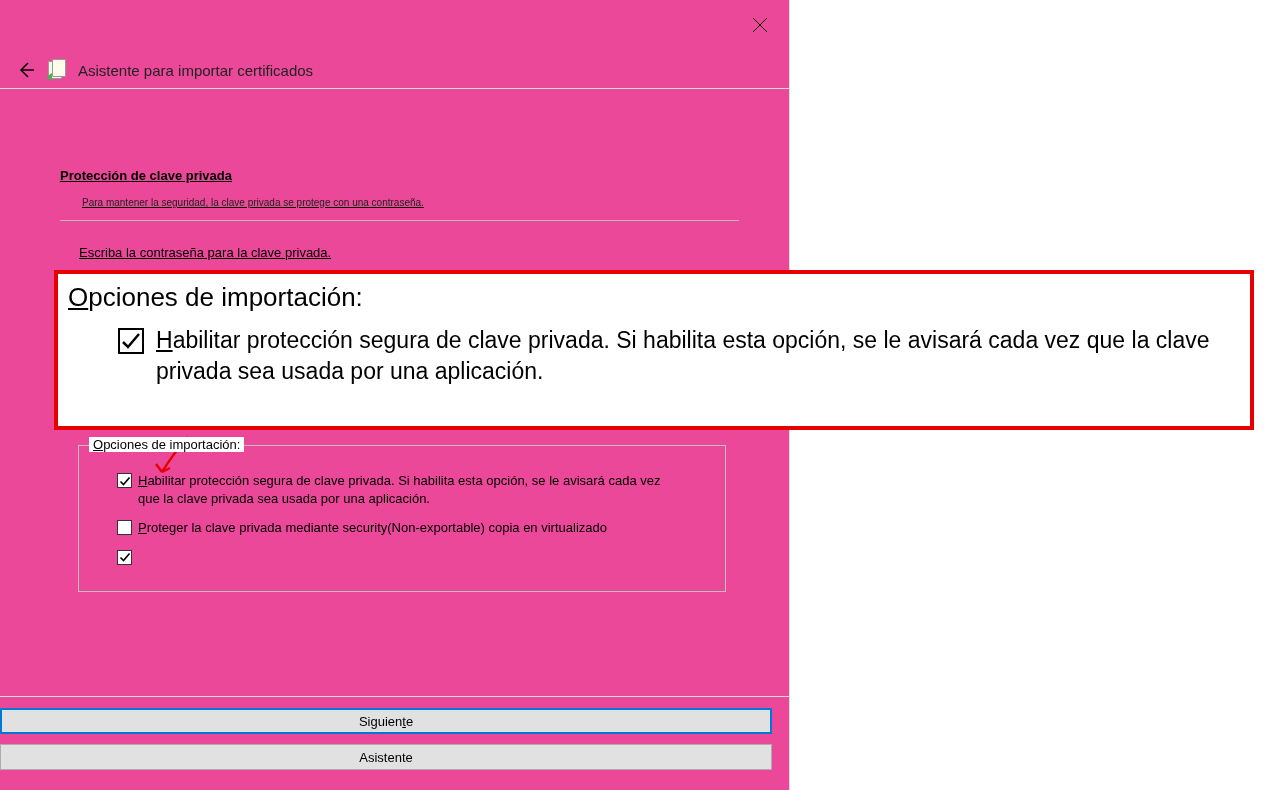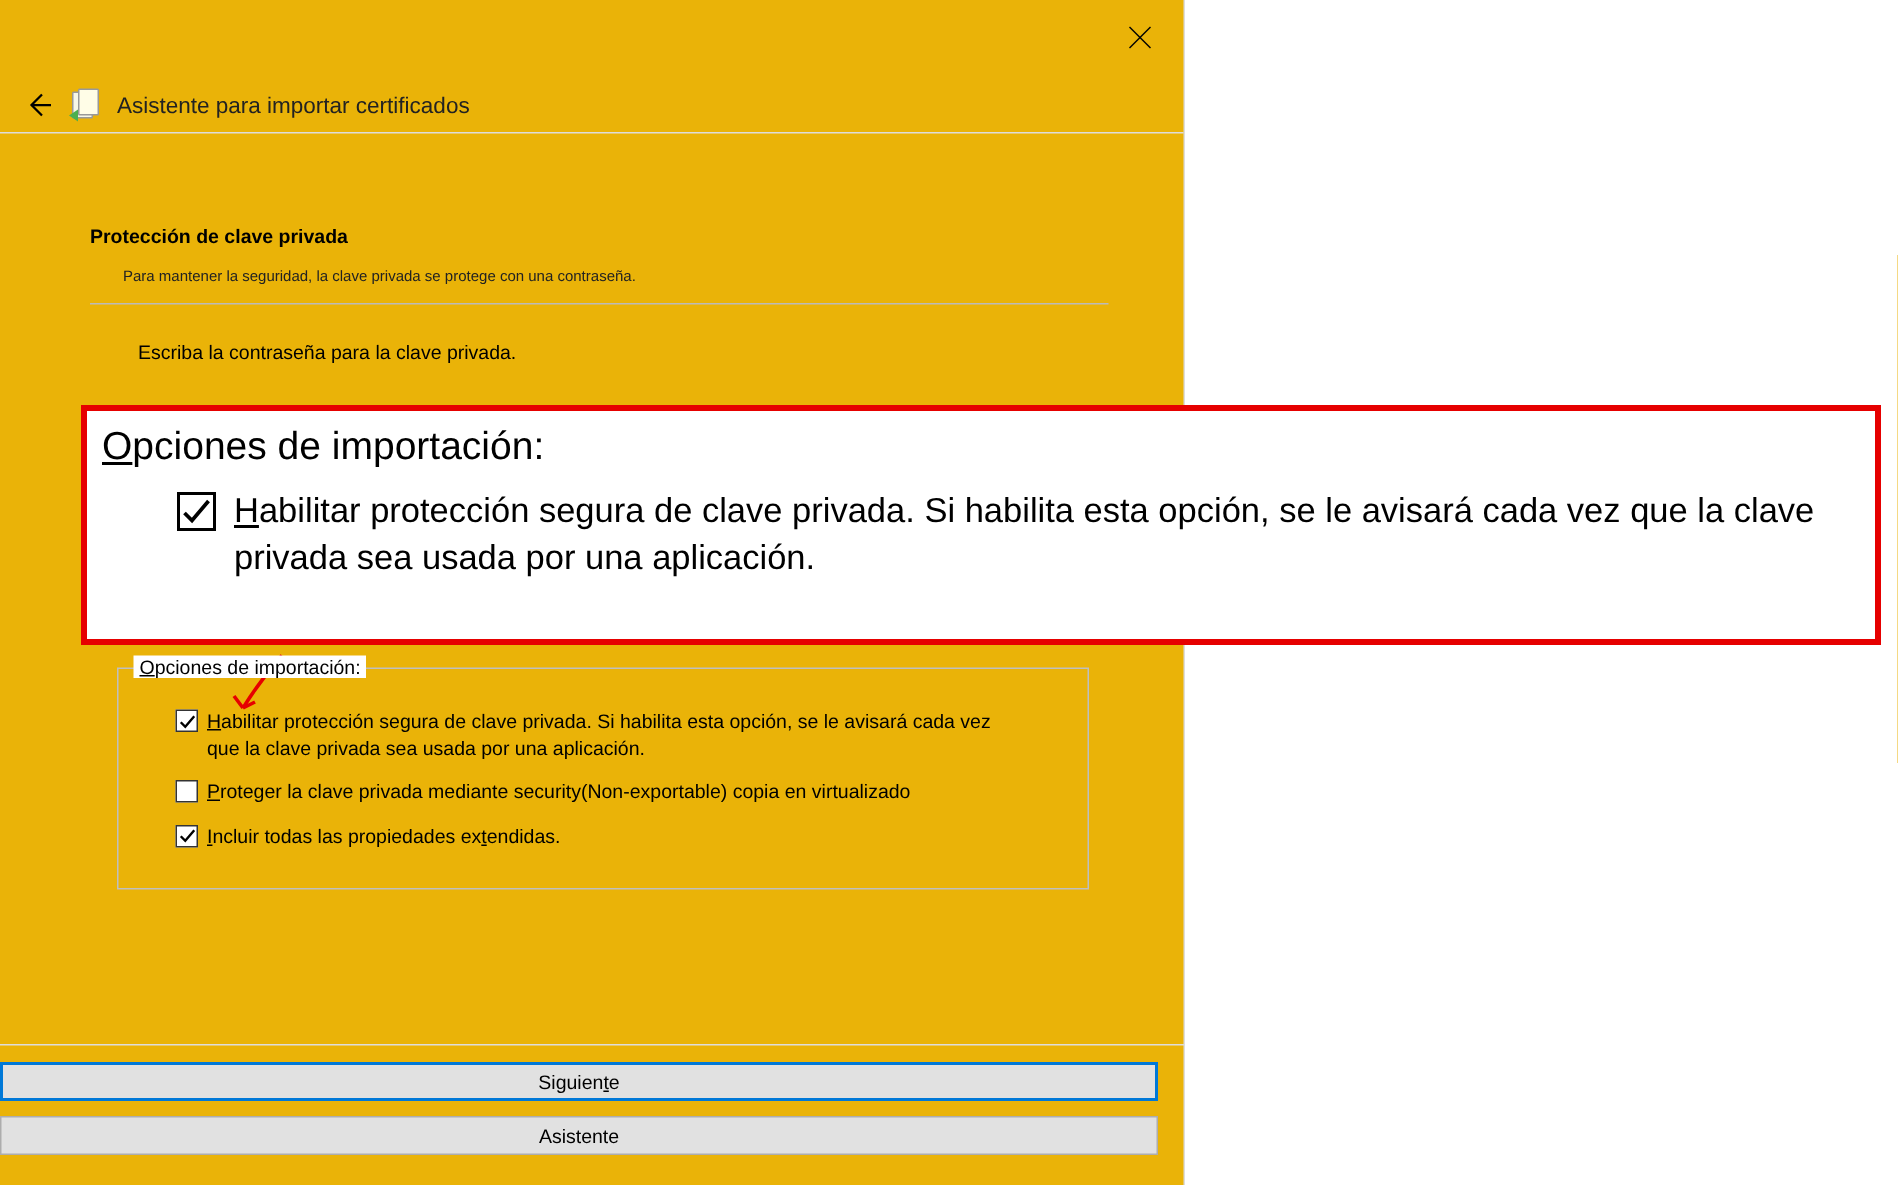--- a/index.html
+++ b/index.html
@@ -14,21 +14,21 @@
     height: 790px;
     overflow: hidden;
     position: relative;
   }
   .dialog {
     position: absolute;
     left: 0;
     top: 0;
     width: 790px;
     height: 790px;
-    background: #eab308;
+    background: #ec4899;
     border-right: 1px solid #ddd;
   }
   .close-icon {
     position: absolute;
     top: 16px;
     right: 20px;
     width: 18px;
     height: 18px;
     cursor: pointer;
   }
@@ -88,44 +88,45 @@
     border-right: 6px solid #4CAF50;
     border-top: 4px solid transparent;
     border-bottom: 4px solid transparent;
   }
   .title-text {
     font-size: 15px;
     color: #222;
   }
   .content {
     position: absolute;
-    top: 150px;
+    top: 168px;
     left: 60px;
     right: 50px;
+    text-decoration: underline;
   }
   .section-title {
     font-weight: 600;
     font-size: 13px;
     margin-bottom: 14px;
   }
   .section-desc {
     font-size: 10px;
     color: #222;
     margin-left: 22px;
     margin-bottom: 12px;
   }
   .hr {
     border: none;
     border-top: 1px solid #bbb;
     margin: 8px 0 24px 0;
   }
   .truncated-text {
     font-size: 13px;
     color: #000;
-    margin-left: 32px;
+    margin-left: 19px;
   }
 
   
   .zoom-box {
     position: absolute;
     top: 270px;
     left: 54px;
     width: 1200px;
     height: 160px;
     border: 4px solid #e60000;
@@ -324,23 +325,20 @@
         <span class="ul">P</span><span>roteger la clave privada mediante security(Non-exportable) copia en virtualizado</span>
       </div>
     </div>
 
     <div class="option-row">
       <div class="checkbox">
         <svg viewBox="0 0 12 12">
             <path d="M1.5 6.5 L4.5 9.5 L10.5 2.5" fill="none" stroke="#000" stroke-width="1.6"></path>
           </svg>
       </div>
-      <div class="option-text">
-        <span class="ul">I</span><span>ncluir todas las propiedades ex</span><span class="ul">t</span><span>endidas.</span>
-      </div>
     </div>
   </div>
 
   <div class="footer">
     <div class="btn primary">
       <span>Siguien</span>
         <span class="ul">t</span>
         <span>e</span>
     </div>
     <div class="btn">

